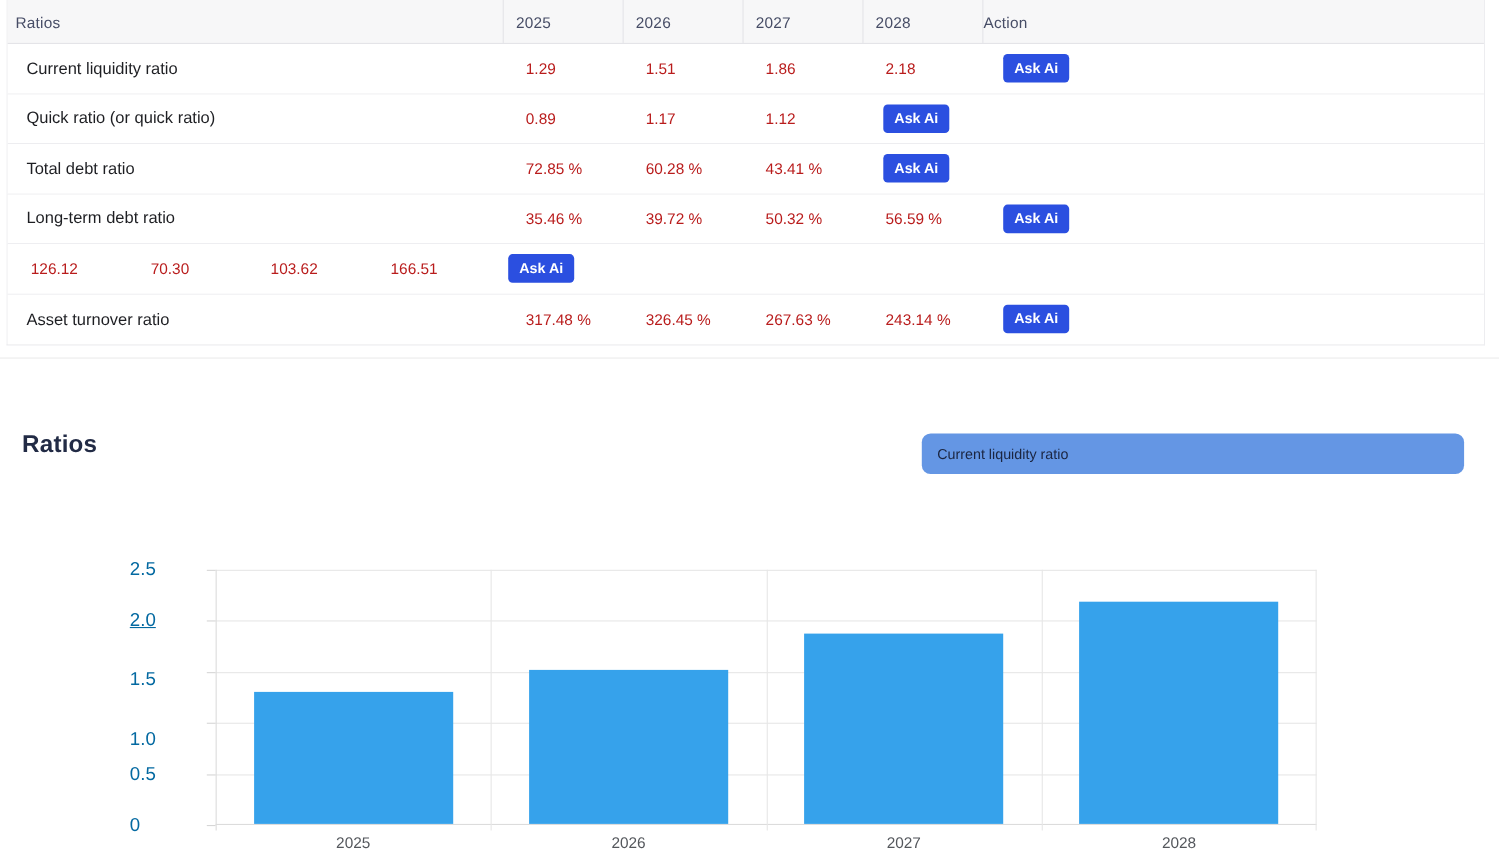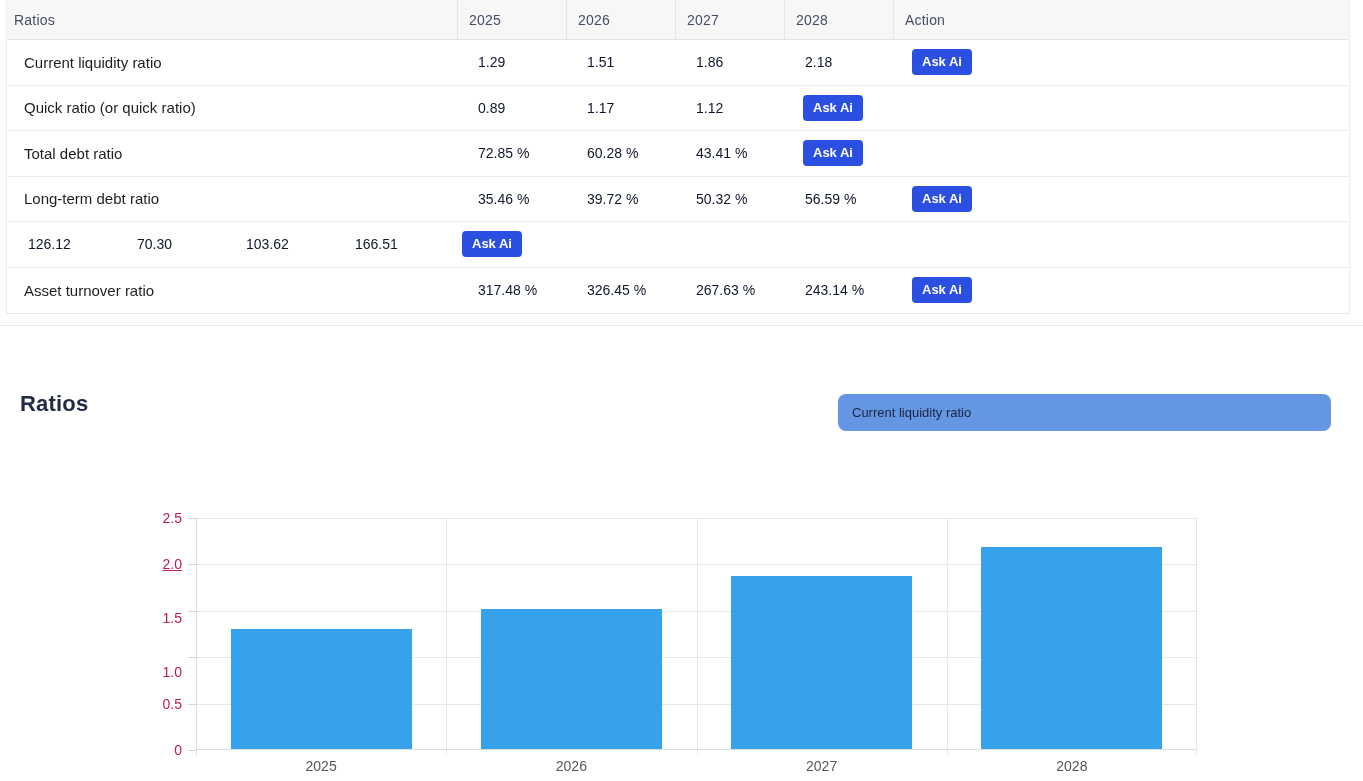--- a/index.html
+++ b/index.html
@@ -23,29 +23,29 @@
     background:#fff;
   }
   .thead{
     display:flex;align-items:center;height:40px;
     background:#f7f7f8;border-bottom:1px solid #e4e4e8;
     font-size:14px;font-weight:500;color:#474d66;letter-spacing:.2px;
   }
   .hc{height:100%;display:flex;align-items:center}
   .hc-label{width:450px;padding-left:7px}
   .hc-year{width:109px;padding-left:11px;border-left:1px solid #e4e4e8}
-  .hc-action{flex:1;padding-left:11px;border-left:1px solid #e4e4e8}
+  .hc-action{flex:1;border-left:1px solid #e4e4e8}
   .trow{
     display:flex;align-items:center;height:45.5px;
     border-bottom:1px solid #ededf0;background:#fff;
   }
   .trow:last-child{border-bottom:none}
   .cell{display:flex;align-items:center;height:100%}
   .cell-label{width:450px;padding-left:17px;font-size:15px;color:#1e1f23}
-  .cell-val{width:109px;padding-left:21px;font-size:14px;color:#0f172a}
+  .cell-val{width:109px;padding-left:21px;font-size:14px;color:#b91c1c}
   .cell-action{flex:1;padding-left:19px}
   .askai{
     border:none;border-radius:4px;cursor:pointer;
     background:var(--action-blue);color:#fff;
     font-family:inherit;font-size:13px;font-weight:700;
     padding:5px 10px;line-height:16px;
   }
 
   
   .divider{position:absolute;left:0;top:325px;width:1363px;height:1px;background:#ececec}
@@ -63,22 +63,22 @@
   }
 
   .chart-plot{
     position:absolute;left:196px;top:518px;width:1001px;height:232px;
     border-bottom:1px solid #dcdcdc;
   }
   .gl-h{position:absolute;left:0;width:100%;height:1px;background:#e7e7e7}
   .gl-v{position:absolute;top:0;width:1px;height:237px;background:#e7e7e7}
   .axisl{background:#dcdcdc}
   .ytickmark{position:absolute;left:-8px;width:8px;height:1px;background:#d6d6d6}
-  .ylab{position:absolute;left:-78px;width:64px;text-align:right;
-        font-size:14px;line-height:18px;color:#be185d}
+  .ylab{position:absolute;left:-78px;width:64px;
+        font-size:17px;line-height:18px;color:#0369a1}
   .xlab{position:absolute;top:240px;width:100px;text-align:center;
         font-size:14px;color:#54575c}
   .bar{position:absolute;bottom:0;width:181px;background:var(--bar-blue)}
 </style>
 </head>
 <body>
 
 <div class="table-card">
   <div class="thead">
     <div class="hc hc-label">Ratios</div>

